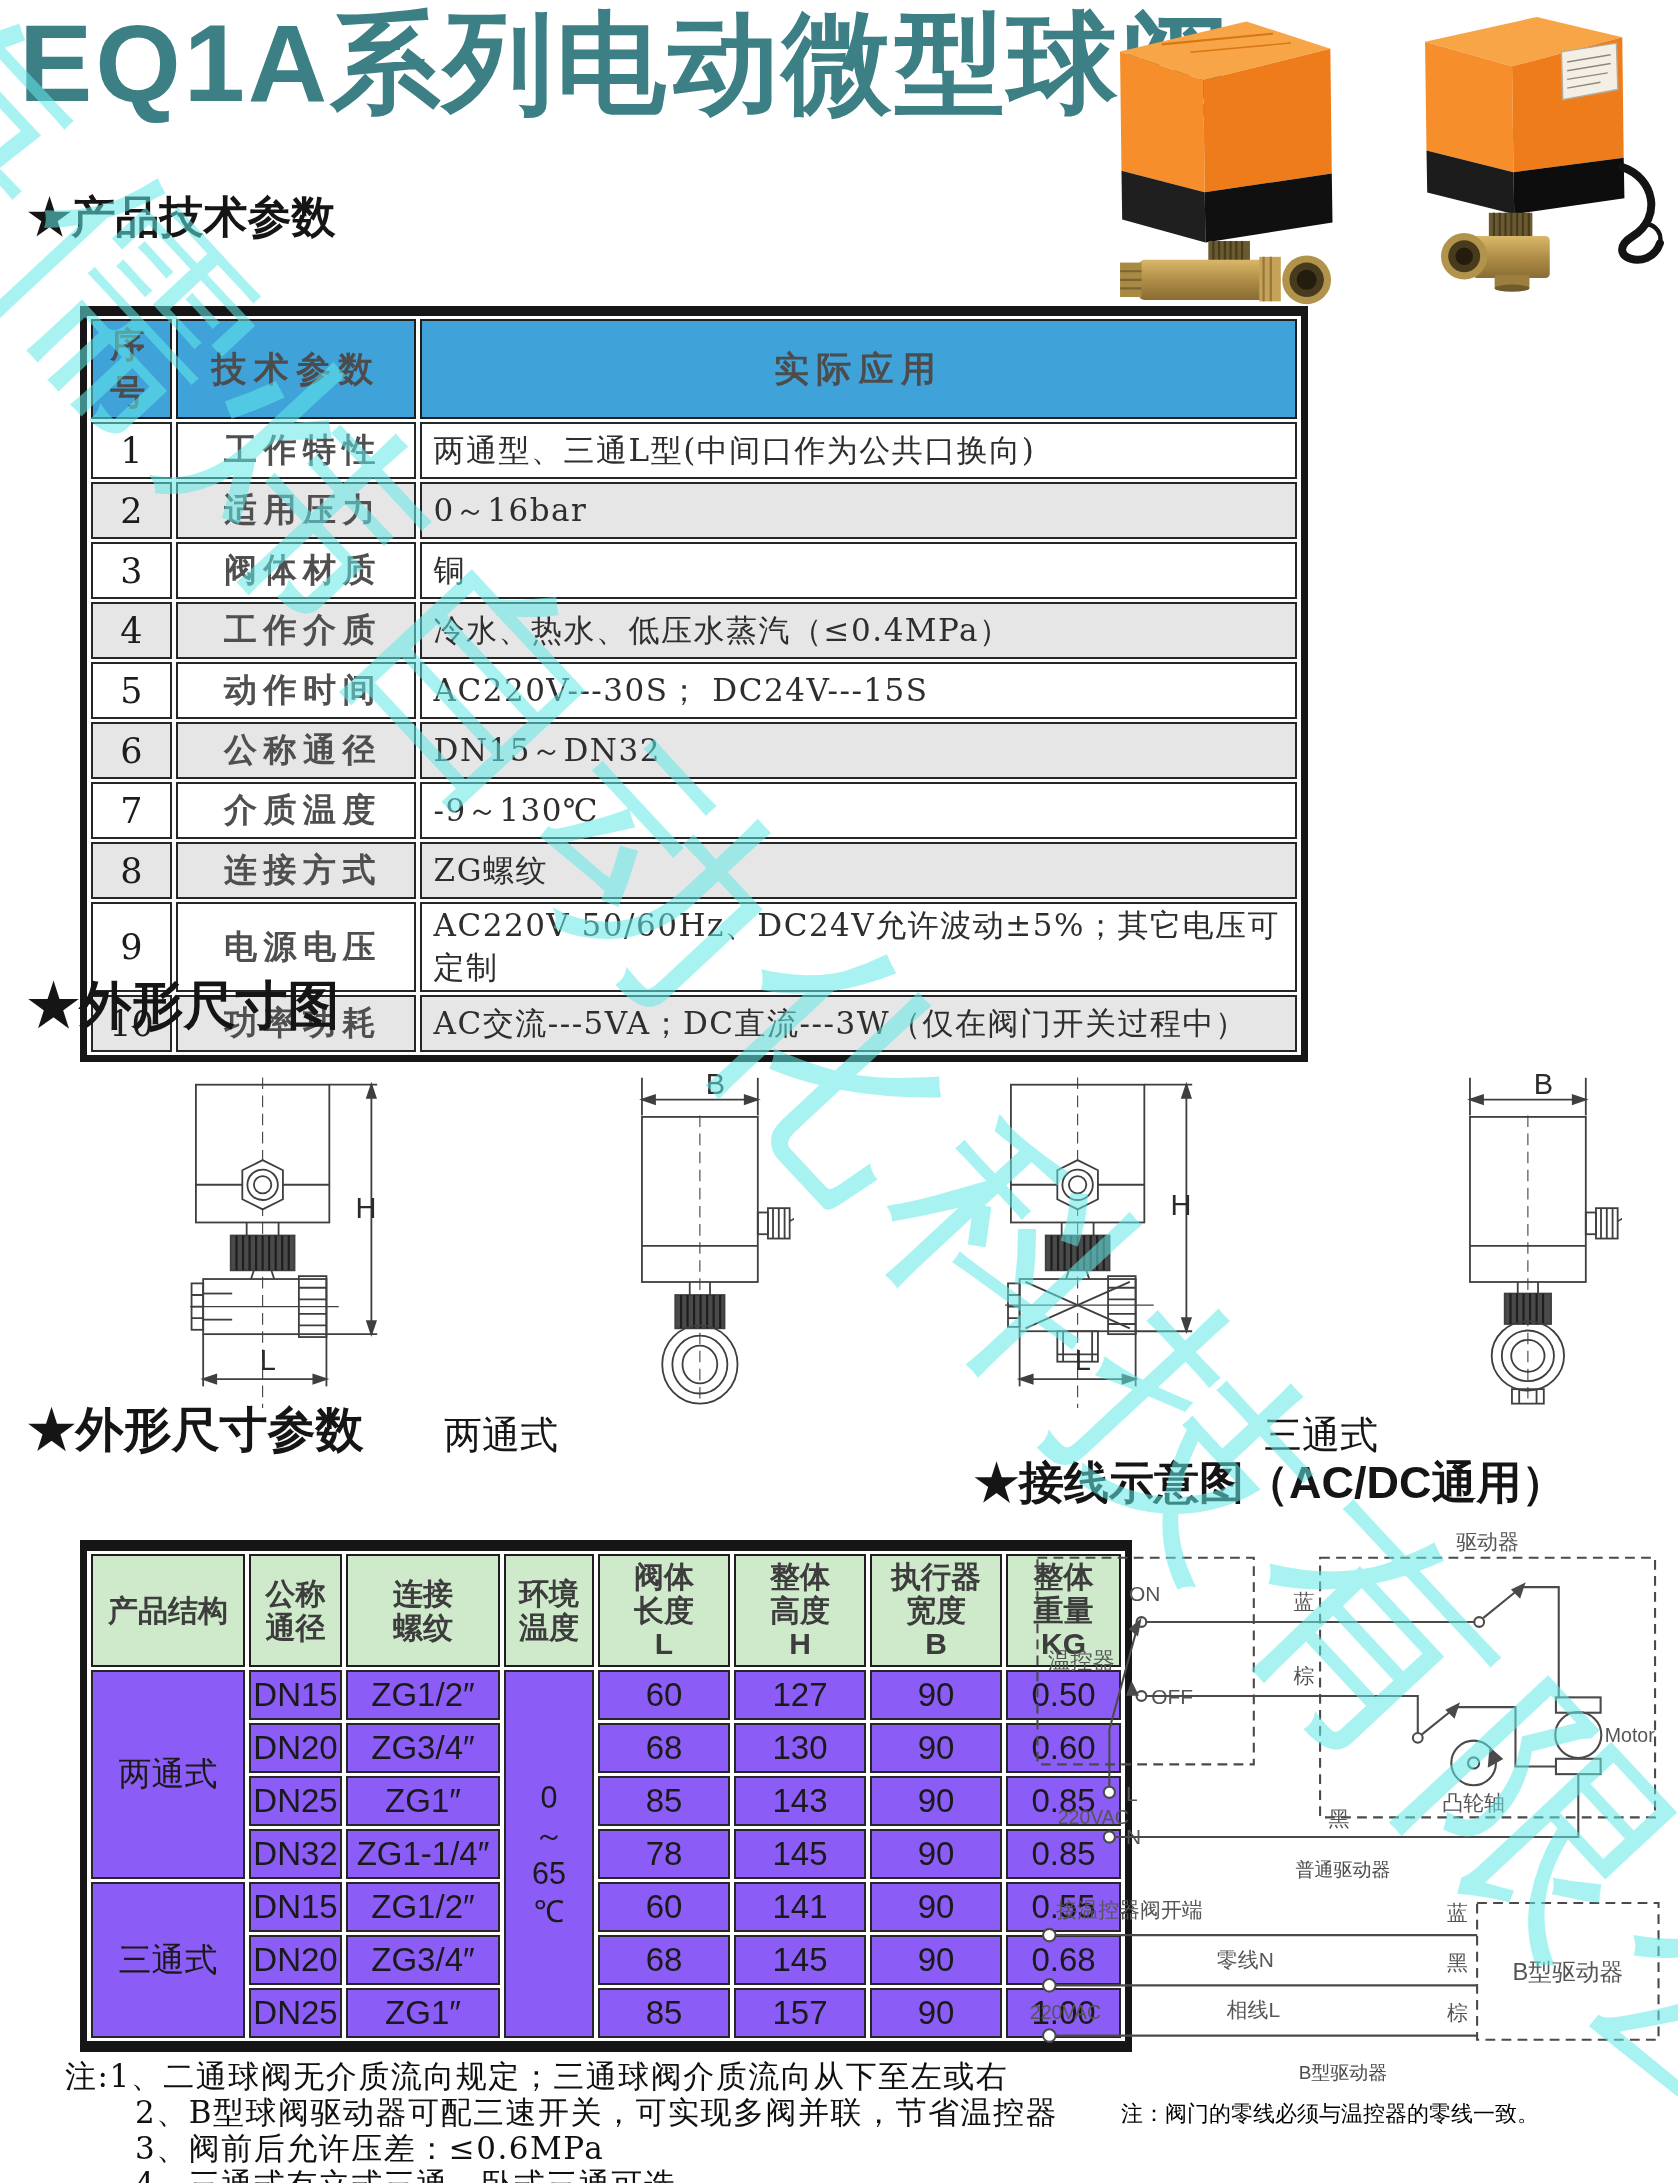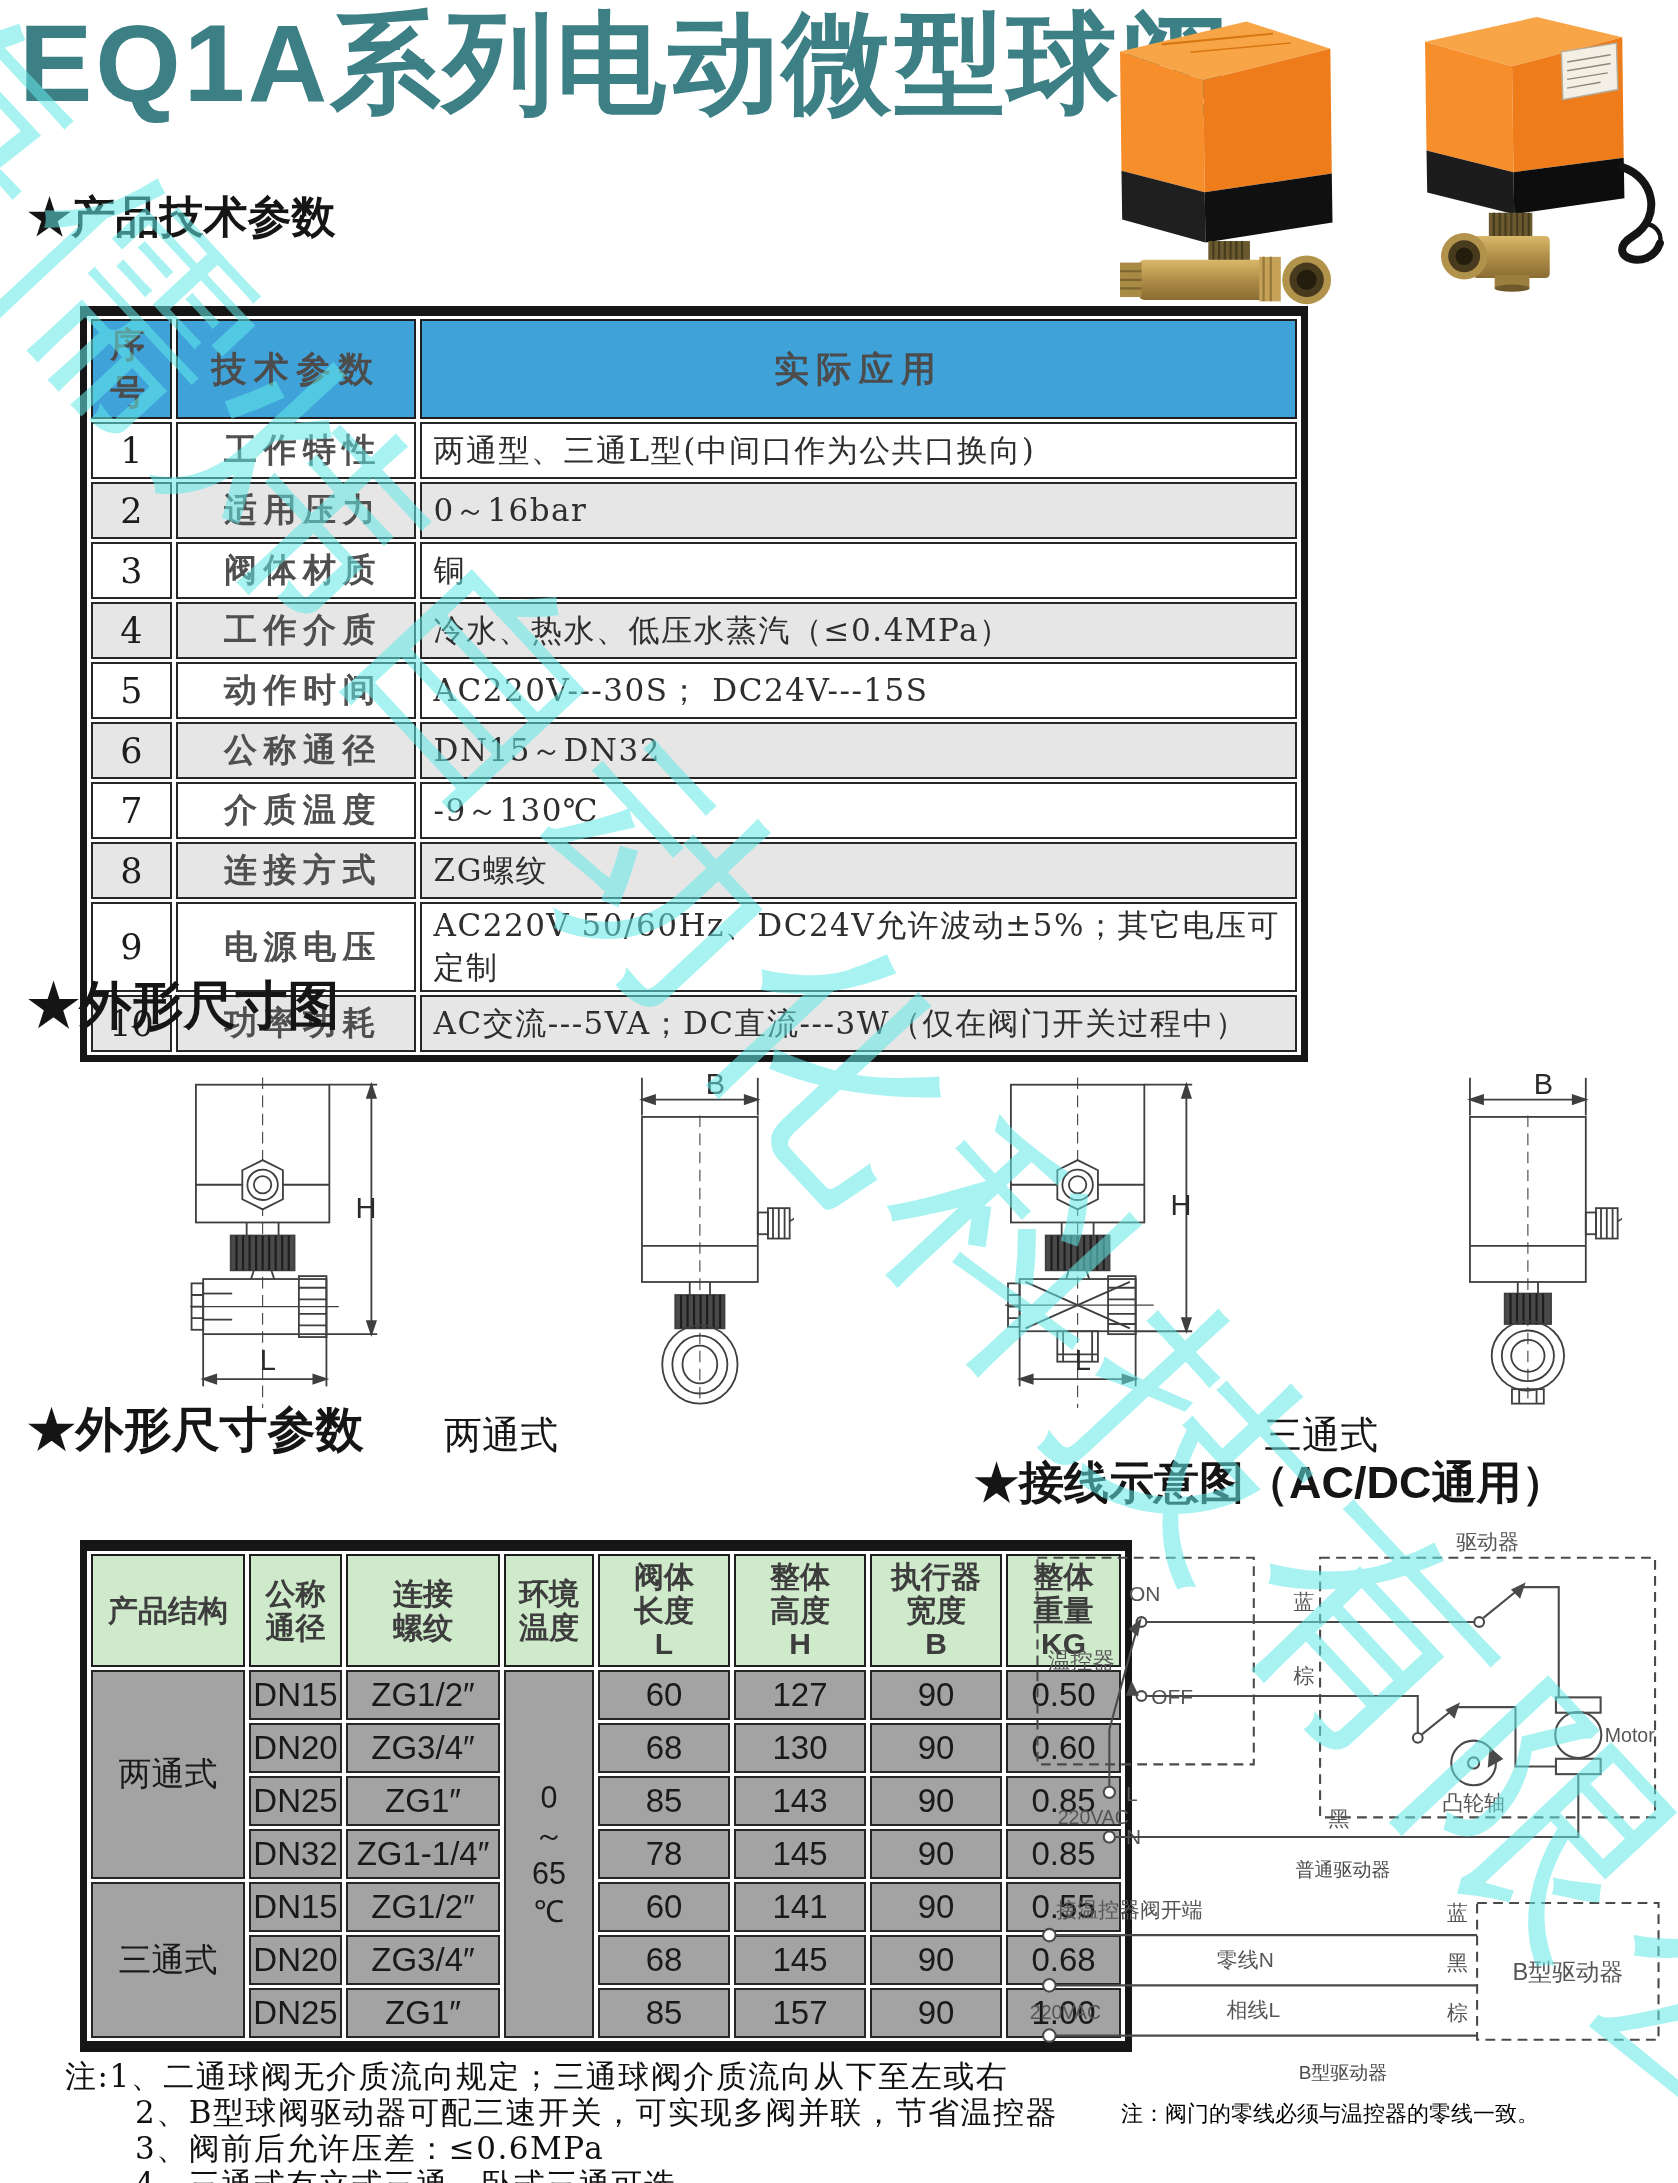--- a/index.html
+++ b/index.html
@@ -21,21 +21,21 @@
   #t1 td{border:2.2px solid #262626;height:51px;background:#fff;}
   #t1 tbody tr:nth-child(even) td{background:#e7e6e6;}
   #t1 .c-no{font-family:"DejaVu Serif",serif;font-size:35px;color:#1c1c1c;text-align:center;}
   #t1 .c-par{font-size:33px;color:#4f4f4f;text-align:center;letter-spacing:6.5px;font-weight:700;padding-left:15px;}
   #t1 .c-val{font-family:"DejaVu Serif",serif;font-size:31px;color:#2e2e2e;padding-left:11.6px;letter-spacing:1.5px;text-align:left;}
 
   
   #t2{left:80px;top:1540px;width:1039px;border:7.3px solid #161616;border-top-width:11.6px;border-bottom-width:11.6px;}
   #t2 th{background:#cfeacb;color:#3d3d3d;font-size:30px;font-weight:700;height:109px;
          border:2.2px solid #1e1e1e;line-height:1.12;padding:0 2.9px;}
-  #t2 td{border:2.2px solid #262626;font-size:33px;color:#1a1a1a;text-align:center;height:44px;background:#a3a3a3;margin-top:43px;}
+  #t2 td{border:2.2px solid #262626;font-size:33px;color:#1a1a1a;text-align:center;height:44px;background:#8b5cf6;margin-top:43px;}
   .pre{white-space:pre-line;}
   #t2 .c-grp{font-size:33px;}
   #t2 .c-tmp{font-size:30.5px;line-height:1.25;}
 
   
   .notes{left:65px;top:2058px;font-family:"DejaVu Serif",serif;font-size:31px;color:#101010;
          line-height:36px;letter-spacing:1.5px;white-space:nowrap;}
   .notes .ind{padding-left:70px;}
 
   

